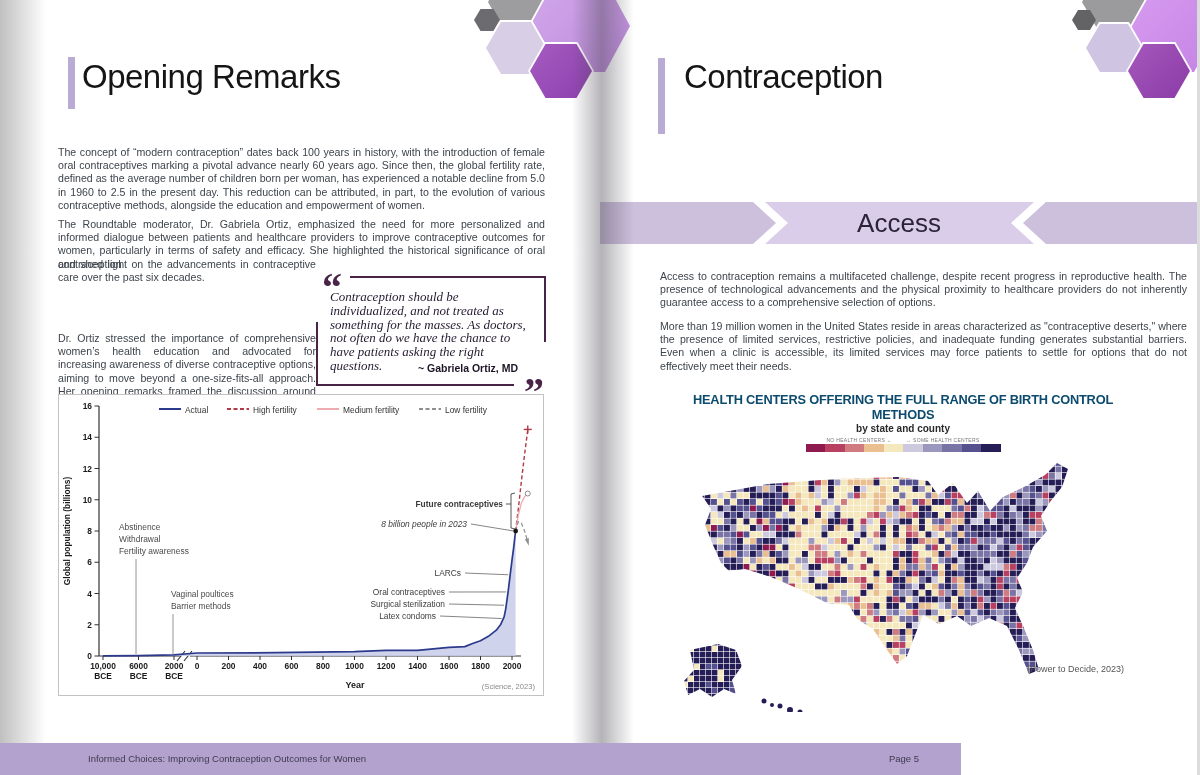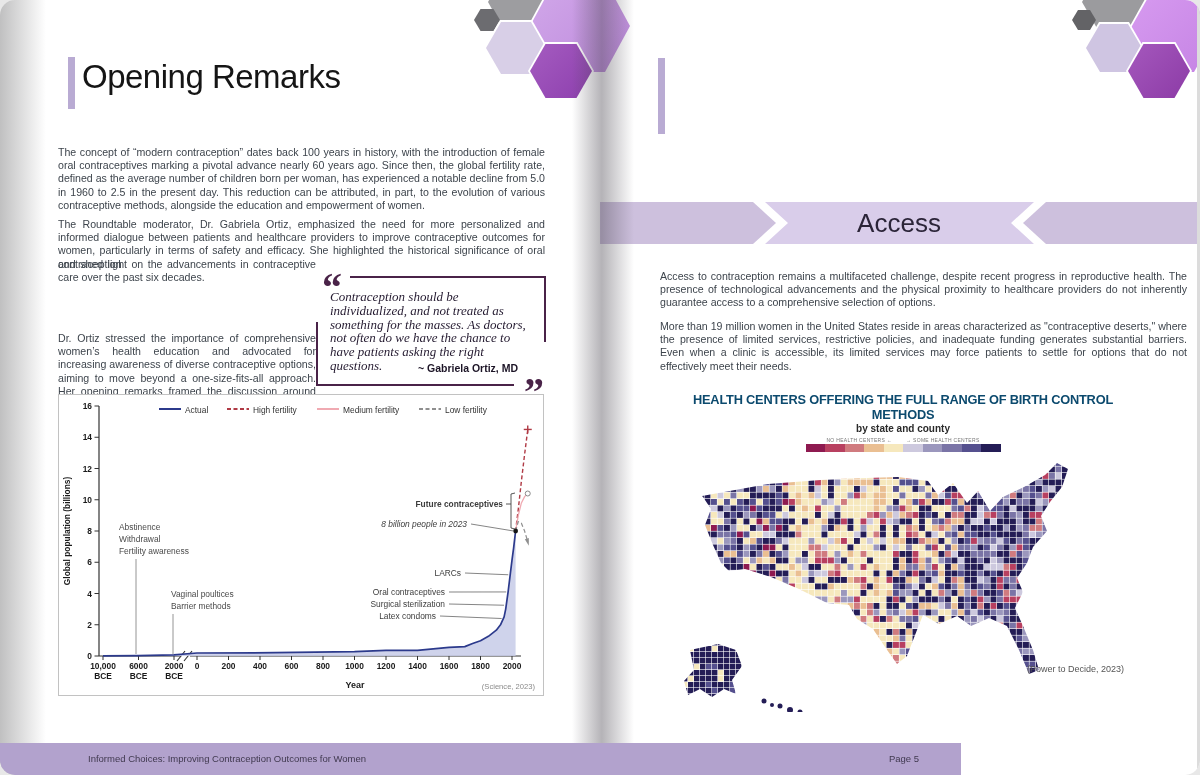--- a/index.html
+++ b/index.html
@@ -1,17 +1,17 @@
 <!DOCTYPE html>
 <html><head>
 <meta charset="utf-8">
 <style>
   html,body{margin:0;padding:0;background:#e8e8e8;}
   #canvas{position:relative;width:1200px;height:775px;background:#ffffff;overflow:hidden;
-          font-family:"Liberation Sans",sans-serif;border-radius:15px;}
+          font-family:"Liberation Sans",sans-serif;}
   
   .body-text{position:absolute;font-size:10.6px;line-height:13.2px;color:#3d444c;
              text-align:justify;margin:0;}
   .page-h1{position:absolute;font-size:33px;font-weight:400;color:#151515;letter-spacing:-.5px;
            line-height:41px;margin:0;}
   .accent-bar{position:absolute;width:7px;background:#b9abd3;}
   
   .hex{position:absolute;clip-path:polygon(25% 0,75% 0,100% 50%,75% 100%,25% 100%,0 50%);}
   .hexw{background:#ffffff;}
   .hex-in{position:absolute;inset:2px;clip-path:polygon(25% 0,75% 0,100% 50%,75% 100%,25% 100%,0 50%);}
@@ -197,21 +197,21 @@
       </div>
     <div class="hex hexw" style="left:1084px;top:22px;width:60px;height:52px;">
       <div class="hex-in" style="background:#cfc5e2;"></div>
       </div>
     <div class="hex hexw" style="left:1126px;top:42px;width:66px;height:58px;">
       <div class="hex-in" style="background:linear-gradient(135deg,#a558bd,#8c3ba6);"></div>
       </div>
 
     <div class="accent-bar" style="left:658px;top:58px;height:76px;"></div>
     <h1 class="page-h1" style="left:684px;top:56px;">
-      <br>
+      <span>Contraception</span><br>
     </h1>
 
     <svg id="ribbon" viewBox="0 0 600 46">
       <path d="M0,2 L153,2 L176,23 L153,44 L0,44 Z" fill="#cdc0dd"></path>
       <path d="M165,2 L434,2 L411,23 L434,44 L165,44 L188,23 Z" fill="#d9cdea"></path>
       <path d="M446,2 L423,23 L446,44 L600,44 L600,2 Z" fill="#cdc0dd"></path>
       <text x="299" y="32" text-anchor="middle" font-size="26" fill="#2b2438" font-family="Liberation Sans, sans-serif">Access</text>
     </svg>
 
     <p class="body-text" style="left:660px;top:270px;width:527px;">Access to contraception remains a multifaceted challenge, despite recent progress in reproductive health. The presence of technological advancements and the physical proximity to healthcare providers do not inherently guarantee access to a comprehensive selection of options.</p>

